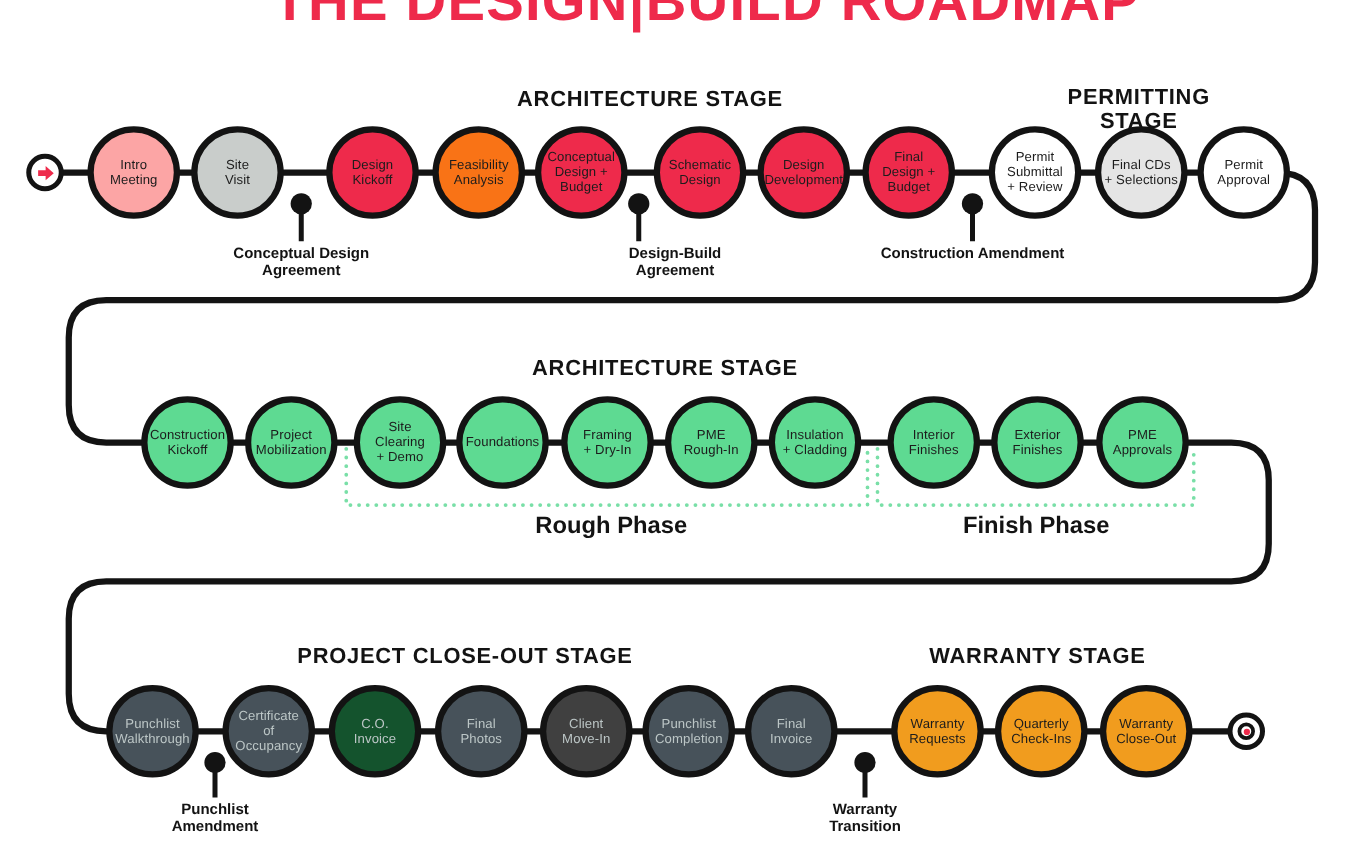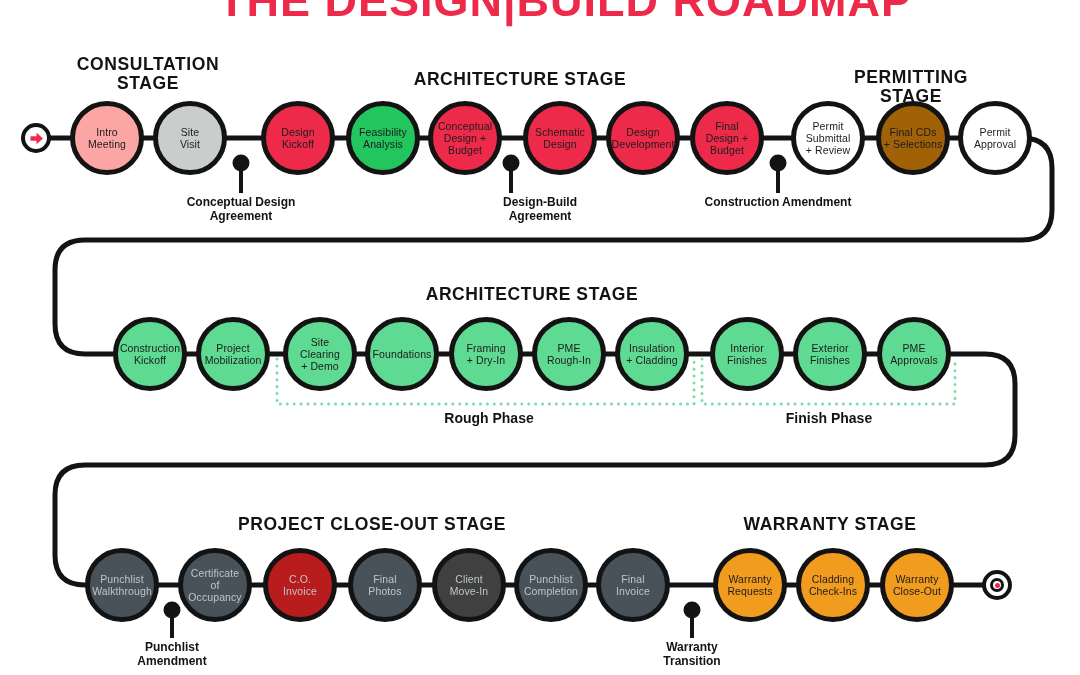--- a/index.html
+++ b/index.html
@@ -15,21 +15,21 @@
   .node{position:absolute;box-sizing:border-box;width:74px;height:74px;
          border:5px solid #131313;border-radius:50%;
          display:flex;align-items:center;justify-content:center;text-align:center;
          font-size:10.5px;line-height:12px;letter-spacing:.1px;color:#1c1c1c;
          white-space:pre-line;z-index:3;}
   .ms-dot{position:absolute;width:17px;height:17px;border-radius:50%;background:#131313;
          transform:translate(-50%,-50%);z-index:2;}
   .ms-stem{position:absolute;width:4px;background:#131313;transform:translateX(-50%);z-index:2;}
   .ms-label{position:absolute;transform:translateX(-50%);text-align:center;font-weight:bold;
          font-size:12px;line-height:13.5px;color:#131313;white-space:pre-line;z-index:2;}
-  .phase-label{position:absolute;transform:translateX(-50%);font-weight:bold;font-size:14px;
+  .phase-label{position:absolute;transform:translateX(-50%);font-weight:bold;font-size:19px;
          color:#131313;white-space:nowrap;z-index:2;}
   .start-icon{position:absolute;left:21px;top:123px;width:22px;height:22px;
          border:4px solid #131313;border-radius:50%;background:#fff;
          display:flex;align-items:center;justify-content:center;z-index:3;}
   .end-icon{position:absolute;left:982px;top:570px;width:22px;height:22px;
          border:4px solid #131313;border-radius:50%;background:#fff;
          display:flex;align-items:center;justify-content:center;z-index:3;}
   .end-ring{width:8px;height:8px;border:3px solid #131313;border-radius:50%;background:#fff;
          display:flex;align-items:center;justify-content:center;}
   .end-dot{width:5px;height:5px;border-radius:50%;background:#ee2a4b;}
@@ -43,22 +43,20 @@
     <path d="M 36 138 H 1022 Q 1052 138 1052 168 V 210 Q 1052 240 1022 240
              H 85 Q 55 240 55 270 V 324 Q 55 354 85 354
              H 985 Q 1015 354 1015 384 V 435 Q 1015 465 985 465
              H 85 Q 55 465 55 495 V 555 Q 55 585 85 585 H 997" fill="none" stroke="#131313" stroke-width="5" stroke-linejoin="round"></path>
   <path d="M 277 359 V 404 H 694 V 359" fill="none" stroke="#79dfa7" stroke-width="3" stroke-linecap="round" stroke-dasharray="0.1 6.8"></path>
       <path d="M 702 359 V 404 H 955 V 359" fill="none" stroke="#79dfa7" stroke-width="3" stroke-linecap="round" stroke-dasharray="0.1 6.8"></path>
     </svg>
 
   <div class="title">THE DESIGN|BUILD ROADMAP</div>
 
-  <div class="stage-header" style="left:148px;top:55px">CONSULTATION
-STAGE</div>
   <div class="stage-header" style="left:520px;top:70px">ARCHITECTURE STAGE</div>
   <div class="stage-header" style="left:911px;top:68px">PERMITTING STAGE</div>
   <div class="stage-header" style="left:532px;top:285px">ARCHITECTURE STAGE</div>
   <div class="stage-header" style="left:372px;top:515px">PROJECT CLOSE-OUT STAGE</div>
   <div class="stage-header" style="left:830px;top:515px">WARRANTY STAGE</div>
 
   <div class="start-icon">
     <svg width="15" height="13" viewBox="0 0 15 13">
       <path d="M1.5 4.2 h6 V0.8 L14 6.5 L7.5 12.2 V8.8 h-6 z" fill="#ee2a4b"></path>
     </svg>
@@ -69,36 +67,36 @@
       <div class="end-dot"></div>
     </div>
   </div>
 
 <div class="node" style="left: 70px; top: 101px; background: #fca5a5;">Intro
 Meeting</div>
     <div class="node" style="left: 153px; top: 101px; background: rgb(201, 205, 203);">Site
 Visit</div>
     <div class="node" style="left: 261px; top: 101px; background: rgb(238, 42, 75);">Design
 Kickoff</div>
-    <div class="node" style="left: 346px; top: 101px; background: #22c55e; text-align: center;">Feasibility
+    <div class="node" style="left: 346px; top: 101px; background: #f97316; text-align: center;">Feasibility
 Analysis</div>
     <div class="node" style="left: 428px; top: 101px; background: rgb(238, 42, 75);">Conceptual
 Design +
 Budget</div>
     <div class="node" style="left: 523px; top: 101px; background: rgb(238, 42, 75);">Schematic
 Design</div>
     <div class="node" style="left: 606px; top: 101px; background: rgb(238, 42, 75);">Design
 Development</div>
     <div class="node" style="left: 690px; top: 101px; background: rgb(238, 42, 75);">Final
 Design +
 Budget</div>
     <div class="node" style="left: 791px; top: 101px; background: rgb(255, 255, 255);">Permit
 Submittal
 + Review</div>
-    <div class="node" style="left: 876px; top: 101px; background: #a16207;">Final CDs
+    <div class="node" style="left: 876px; top: 101px; background: #e5e5e5;">Final CDs
 + Selections</div>
     <div class="node" style="left: 958px; top: 101px; background: rgb(255, 255, 255);">Permit
 Approval</div>
     <div class="node" style="left: 113px; top: 317px; background: rgb(94, 218, 146);">Construction
 Kickoff</div>
     <div class="node" style="left: 196px; top: 317px; background: rgb(94, 218, 146);">Project
 Mobilization</div>
     <div class="node" style="left: 283px; top: 317px; background: rgb(94, 218, 146);">Site
 Clearing
 + Demo</div>
@@ -112,33 +110,33 @@
     <div class="node" style="left: 710px; top: 317px; background: rgb(94, 218, 146);">Interior
 Finishes</div>
     <div class="node" style="left: 793px; top: 317px; background: rgb(94, 218, 146);">Exterior
 Finishes</div>
     <div class="node" style="left: 877px; top: 317px; background: rgb(94, 218, 146);">PME
 Approvals</div>
     <div class="node" style="left: 85px; top: 548px; background: rgb(71, 82, 90); color: rgb(188, 198, 198);">Punchlist
 Walkthrough</div>
     <div class="node" style="left: 178px; top: 548px; background: rgb(71, 82, 90); color: rgb(188, 198, 198);">Certificate
 of Occupancy</div>
-    <div class="node" style="left: 263px; top: 548px; background: #b91c1c; color: rgb(188, 198, 198);">C.O.
+    <div class="node" style="left: 263px; top: 548px; background: #14532d; color: rgb(188, 198, 198);">C.O.
 Invoice</div>
     <div class="node" style="left: 348px; top: 548px; background: rgb(71, 82, 90); color: rgb(188, 198, 198);">Final
 Photos</div>
     <div class="node" style="left: 432px; top: 548px; background: #404040; color: rgb(188, 198, 198);">Client
 Move-In</div>
     <div class="node" style="left: 514px; top: 548px; background: rgb(71, 82, 90); color: rgb(188, 198, 198);">Punchlist
 Completion</div>
     <div class="node" style="left: 596px; top: 548px; background: rgb(71, 82, 90); color: rgb(188, 198, 198);">Final
 Invoice</div>
     <div class="node" style="left: 713px; top: 548px; background: rgb(241, 156, 30);">Warranty
 Requests</div>
-    <div class="node" style="left: 796px; top: 548px; background: rgb(241, 156, 30);">Cladding
+    <div class="node" style="left: 796px; top: 548px; background: rgb(241, 156, 30);">Quarterly
 Check-Ins</div>
     <div class="node" style="left: 880px; top: 548px; background: rgb(241, 156, 30);">Warranty
 Close-Out</div>
     <div class="ms-stem" style="left: 241px; top: 163px; height: 30px;"></div>
     <div class="ms-dot" style="left: 241px; top: 163px;"></div>
     <div class="ms-label" style="left: 241px; top: 196px;">Conceptual Design
 Agreement</div>
     <div class="ms-stem" style="left: 511px; top: 163px; height: 30px;"></div>
     <div class="ms-dot" style="left: 511px; top: 163px;"></div>
     <div class="ms-label" style="left: 540px; top: 196px;">Design-Build

